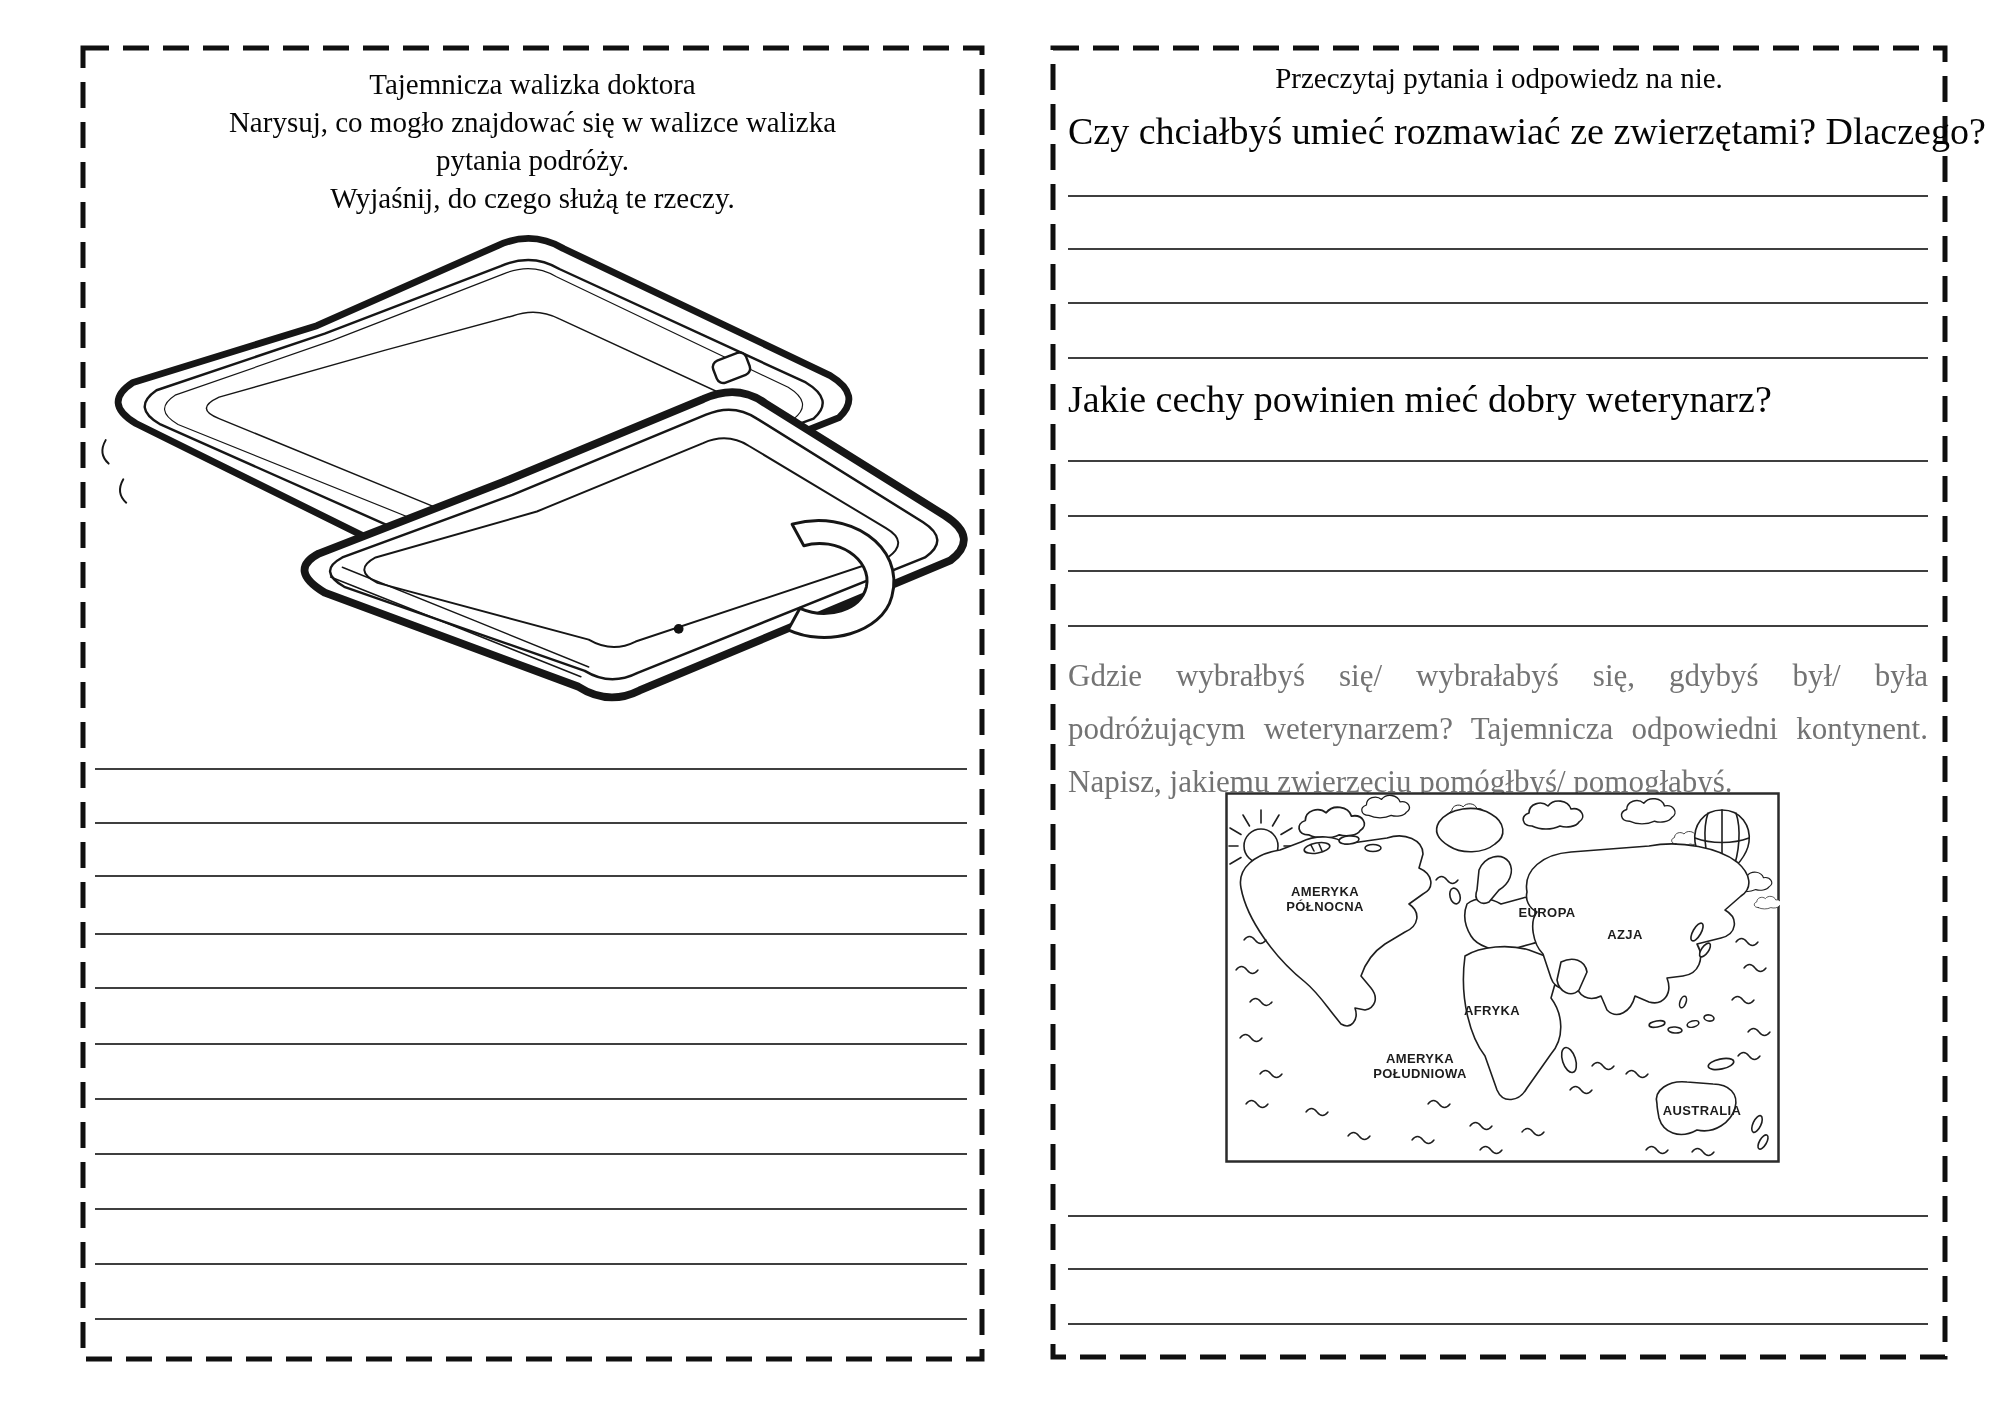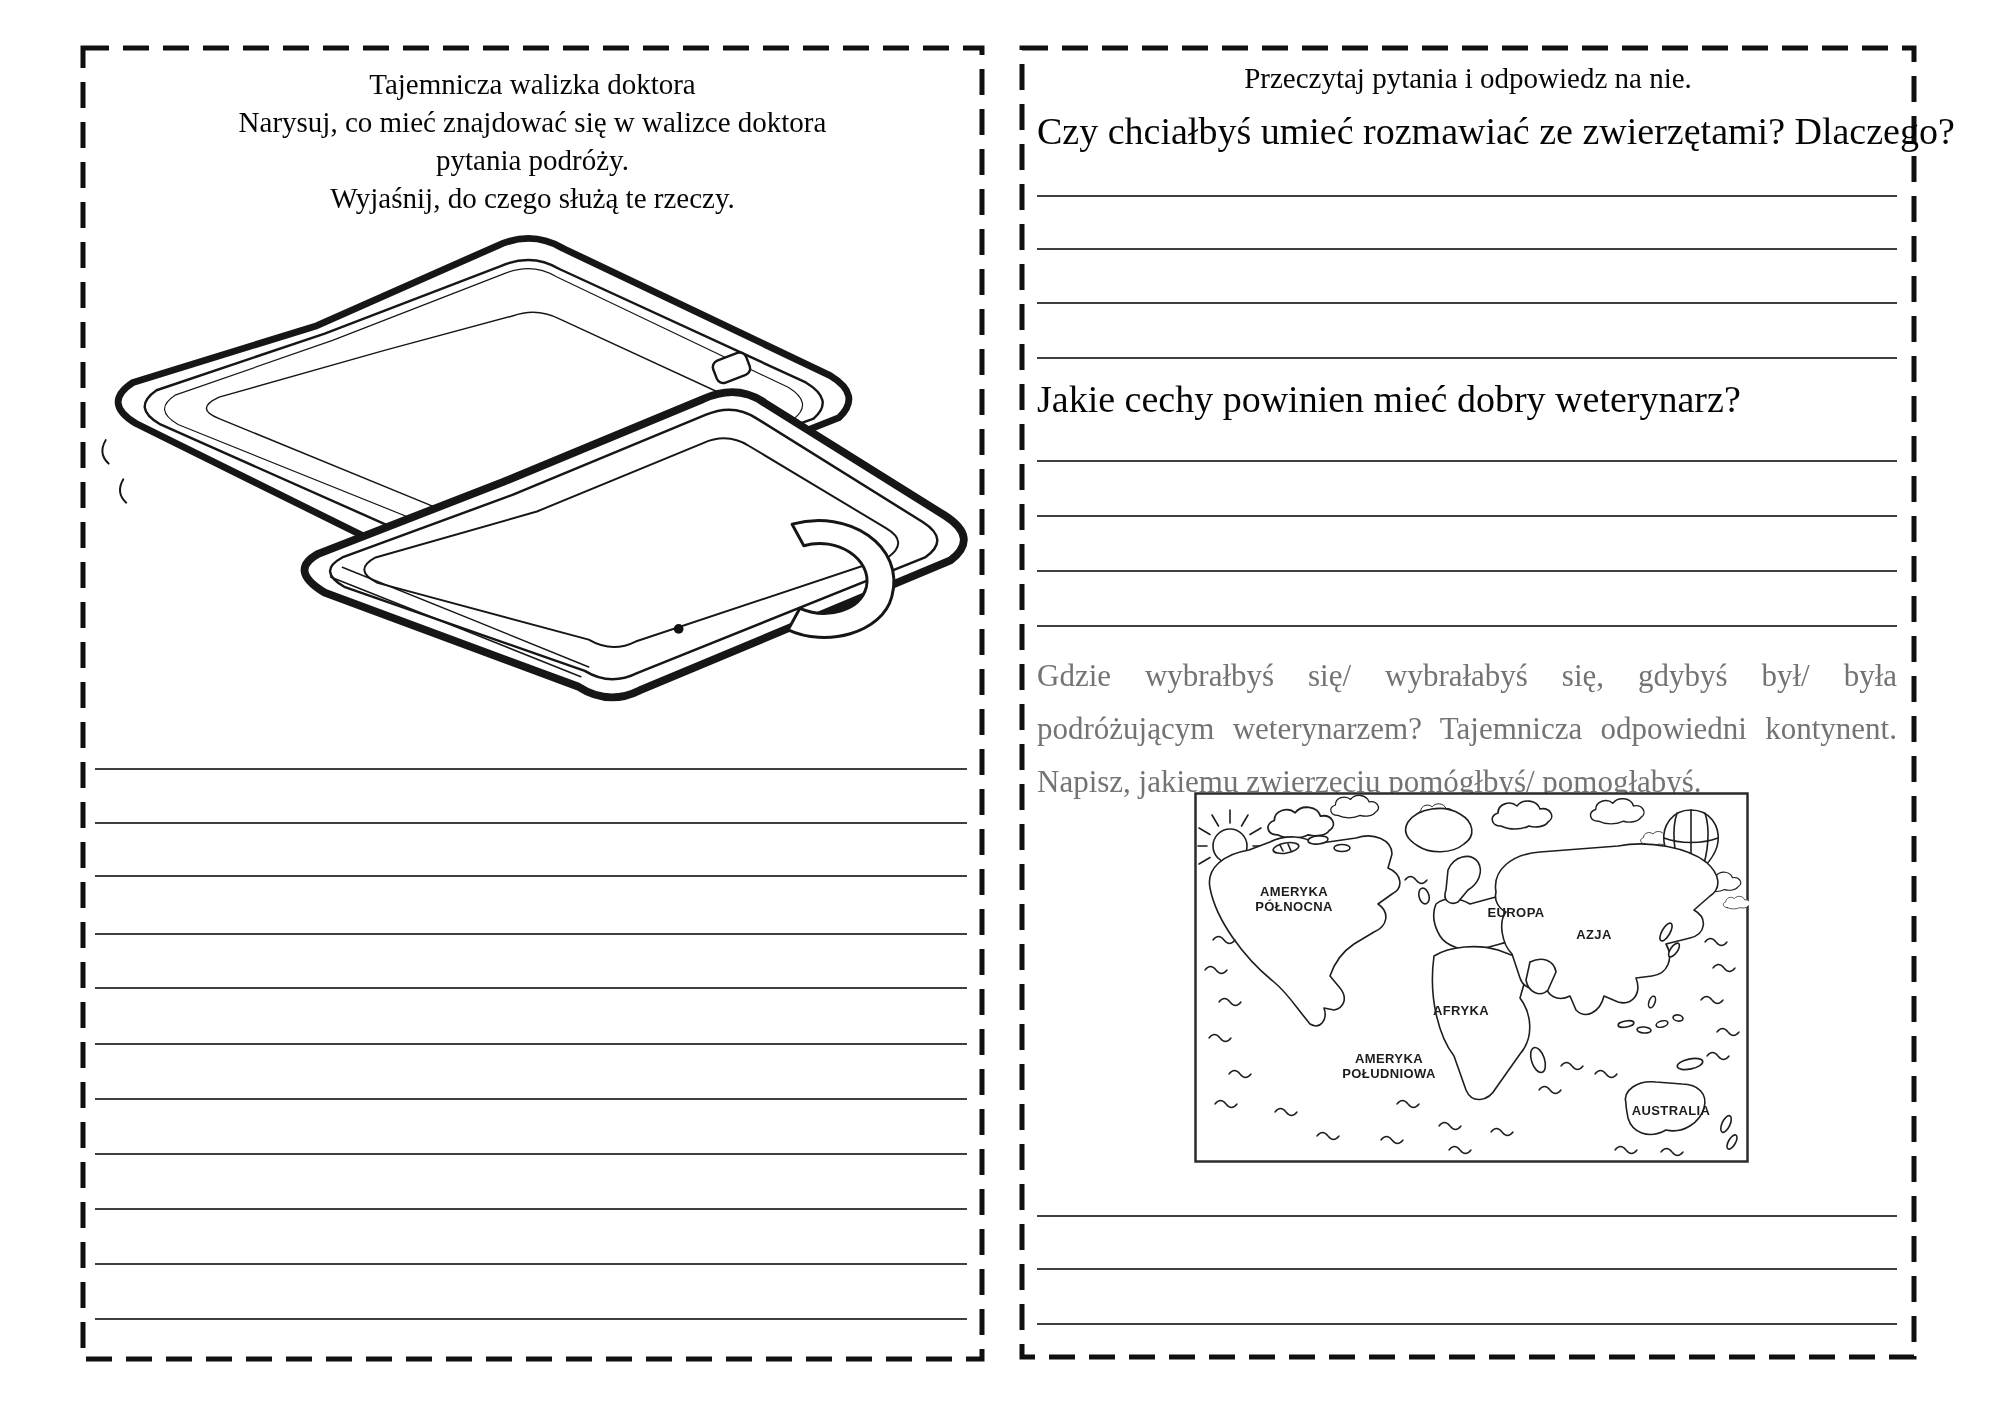--- a/index.html
+++ b/index.html
@@ -26,21 +26,21 @@
 </head>
 <body>
 
 <div class="panel" style="left:80px; top:45px; width:905px; height:1317px;">
   <svg class="pborder" width="905" height="1317">
     <rect x="3" y="3" width="899" height="1311" fill="none" stroke="#101010" stroke-width="5" stroke-dasharray="26 14"></rect>
   </svg>
 
   <div class="centered-head" style="top:20px;">
     <div>Tajemnicza walizka doktora</div>
-    <div>Narysuj, co mieć znajdować się w walizce doktora</div>
+    <div>Narysuj, co mogło znajdować się w walizce walizka</div>
     <div>pytania podróży.</div>
     <div>Wyjaśnij, do czego służą te rzeczy.</div>
   </div>
 
   <svg class="illus" style="left:12px; top:175px;" width="880" height="495" viewBox="0 0 900 500">
     <g stroke="#161616" stroke-linejoin="round" stroke-linecap="round">
 
       <g>
         <path d="M 230,105 L 415,23 Q 450,7 482,26 L 755,156 Q 788,176 764,199 L 398,344 Q 362,369 330,346 L 45,205 Q 10,184 42,163 Z" fill="#ffffff" stroke-width="7"></path>
         <path d="M 238,113 L 418,44 Q 450,30 478,47 L 730,163 Q 760,181 738,200 L 400,323 Q 366,345 338,325 L 70,206 Q 40,189 66,171 Z" fill="none" stroke-width="2.5"></path>
@@ -70,21 +70,21 @@
   <div class="wline wl-left" style="top:888px;"></div>
   <div class="wline wl-left" style="top:942px;"></div>
   <div class="wline wl-left" style="top:998px;"></div>
   <div class="wline wl-left" style="top:1053px;"></div>
   <div class="wline wl-left" style="top:1108px;"></div>
   <div class="wline wl-left" style="top:1163px;"></div>
   <div class="wline wl-left" style="top:1218px;"></div>
   <div class="wline wl-left" style="top:1273px;"></div>
 </div>
 
-<div class="panel" style="left:1019px; top:45px; width:898px; height:1315px;">
+<div class="panel" style="left:1050px; top:45px; width:898px; height:1315px;">
   <svg class="pborder" width="898" height="1315">
     <rect x="3" y="3" width="892" height="1309" fill="none" stroke="#101010" stroke-width="5" stroke-dasharray="26 14"></rect>
   </svg>
 
   <div class="centered-head" style="top:14px;">Przeczytaj pytania i odpowiedz na nie.</div>
 
   <div class="question" style="top:68px; left:18px;">Czy chciałbyś umieć rozmawiać ze zwierzętami? Dlaczego?</div>
   <div class="wline wl-right" style="top:150px;"></div>
   <div class="wline wl-right" style="top:203px;"></div>
   <div class="wline wl-right" style="top:257px;"></div>

